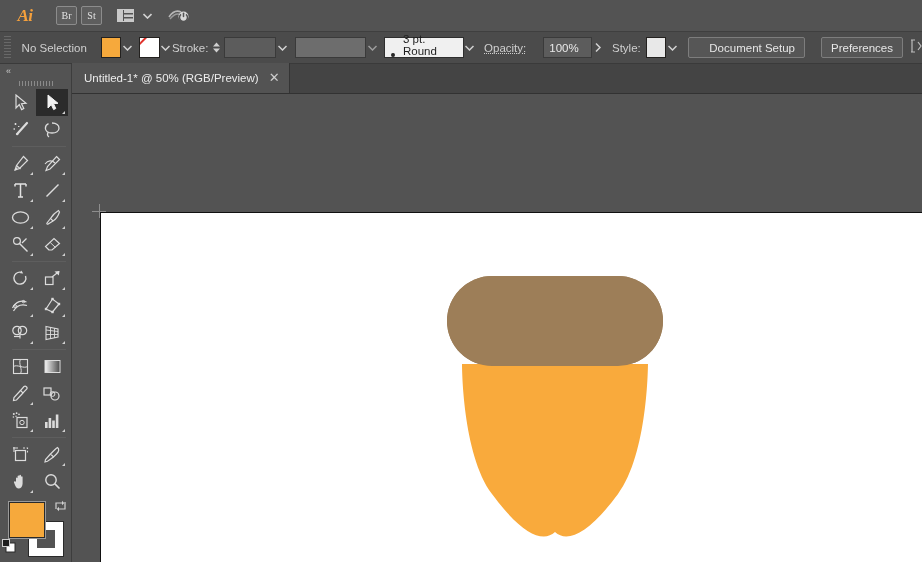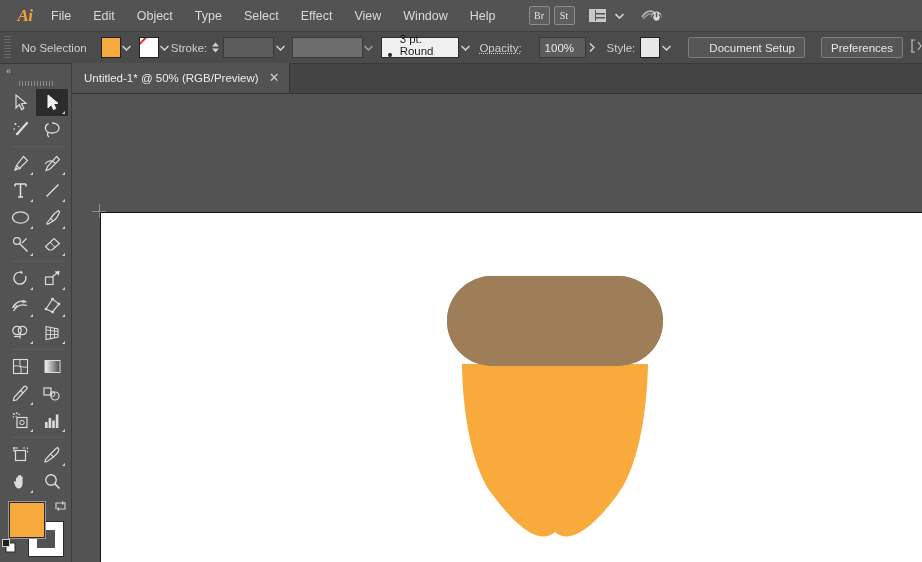--- a/index.html
+++ b/index.html
@@ -197,31 +197,20 @@
 
   .artwork { position: absolute; left: 0; top: 0; width: 850px; height: 468px; }
 </style>
 </head>
 <body>
 
 <div id="app">
 
   <div class="menubar">
     <div class="ai-logo">Ai</div>
-    <div class="menu-items">
-      <div class="menu-item">File</div>
-      <div class="menu-item">Edit</div>
-      <div class="menu-item">Object</div>
-      <div class="menu-item">Type</div>
-      <div class="menu-item">Select</div>
-      <div class="menu-item">Effect</div>
-      <div class="menu-item">View</div>
-      <div class="menu-item">Window</div>
-      <div class="menu-item">Help</div>
-    </div>
     <div class="menu-right">
       <div class="app-chip">Br</div>
       <div class="app-chip">St</div>
       <div class="ws-icon">
         <svg width="17" height="13" viewBox="0 0 17 13">
           <rect x="0.5" y="0.5" width="16" height="12" fill="none" stroke="#c9c9c9"></rect>
           <rect x="1" y="1" width="5" height="11" fill="#c9c9c9"></rect>
           <rect x="7" y="1" width="9" height="3" fill="#c9c9c9"></rect>
           <rect x="7" y="5.5" width="9" height="2.5" fill="#c9c9c9"></rect>
           <rect x="7" y="9.5" width="9" height="2.5" fill="#c9c9c9"></rect>
@@ -306,21 +295,21 @@
     </div>
 
     <div class="cb-label" style="margin-left:8px;">Style:</div>
     <div class="swatch-box" style="background:#E8E8E8; margin-left:5px;"></div>
     <div class="drop-arrow">
       <svg width="9" height="6" viewBox="0 0 9 6">
           <path d="M0.5 1 L4.5 5 L8.5 1" fill="none" stroke="#d2d2d2" stroke-width="1.5"></path>
         </svg>
     </div>
 
-    <div class="btn" style="margin-left:16px;padding-left:20px;">Document Setup</div>
+    <div class="btn" style="margin-left:10px;padding-left:20px;">Document Setup</div>
     <div class="btn" style="margin-left:16px;">Preferences</div>
 
     <div style="margin-left:8px;">
       <svg width="11" height="14" viewBox="0 0 11 14">
         <path d="M1 1 L1 13 M0 1 L4 1 M0 13 L4 13" fill="none" stroke="#bdbdbd" stroke-width="1.2"></path>
         <path d="M7 3 L10 7 L7 11" fill="none" stroke="#bdbdbd" stroke-width="1.2"></path>
       </svg>
     </div>
   </div>
 

